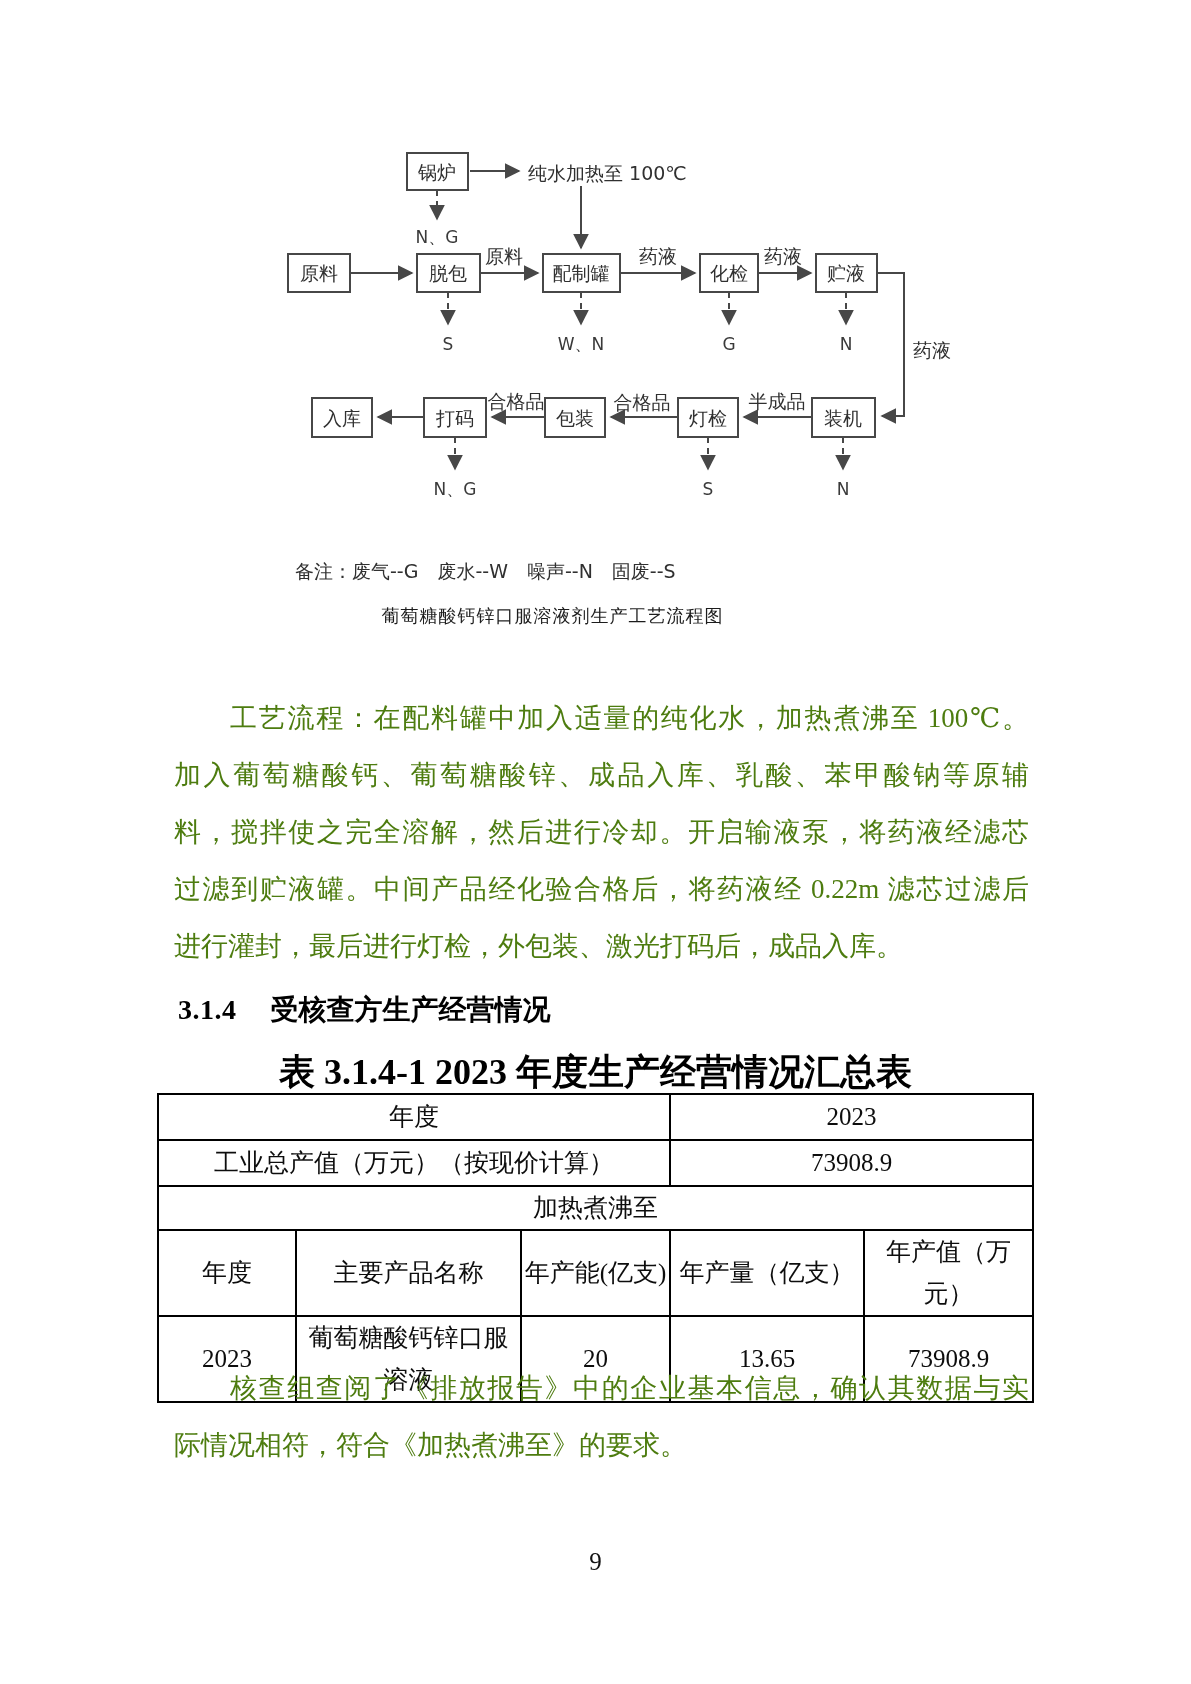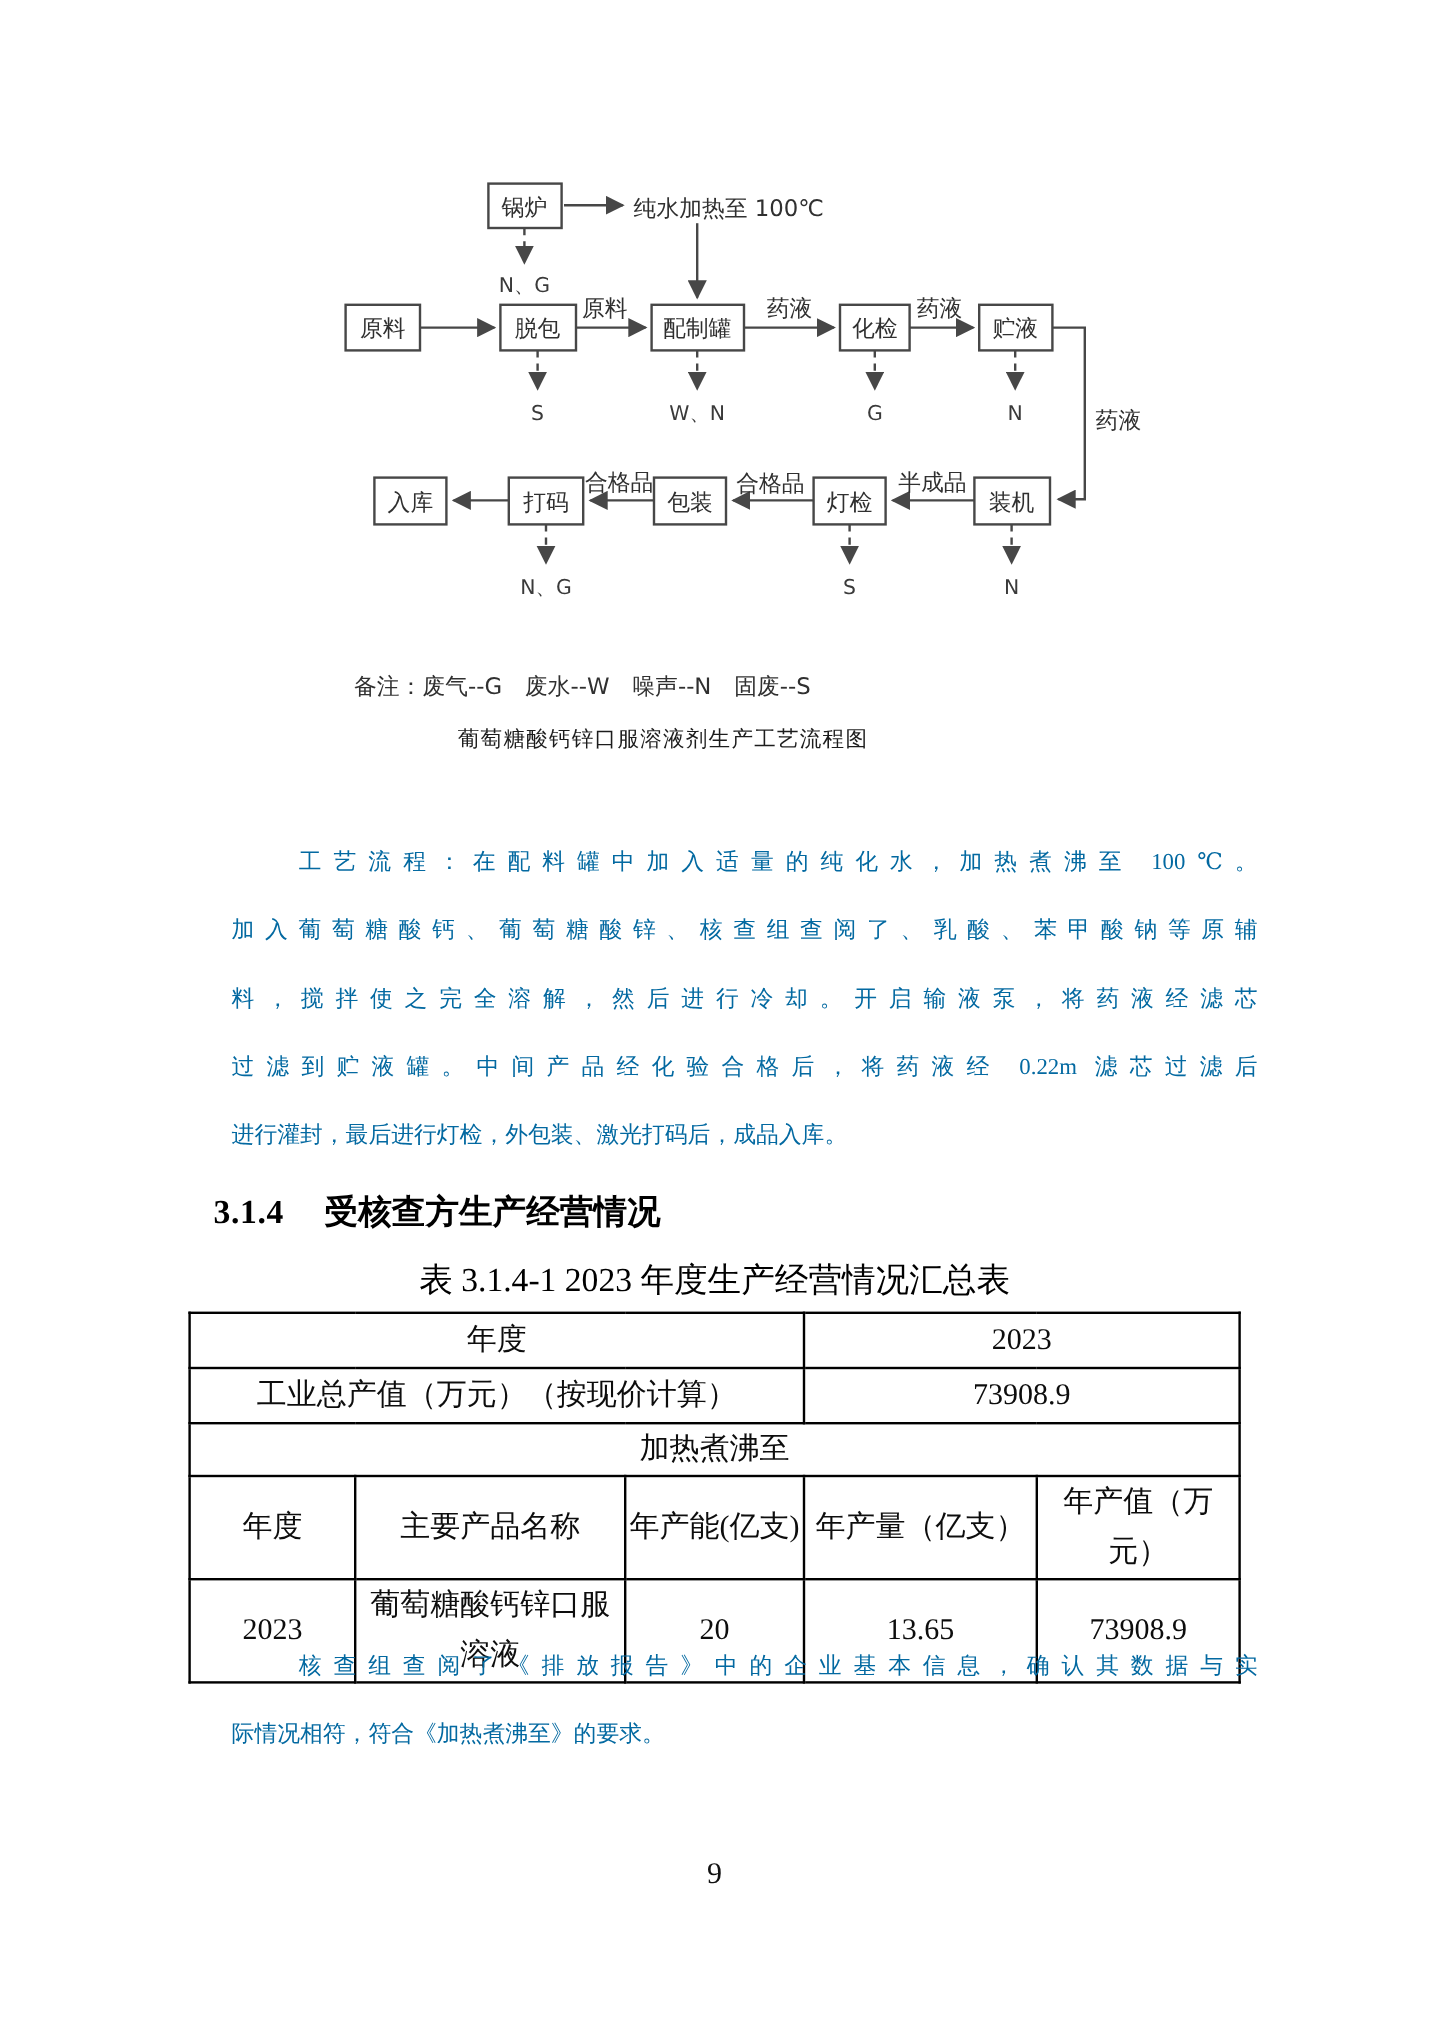--- a/index.html
+++ b/index.html
@@ -17,35 +17,35 @@
            fill:#303030;font-size:19px;}
   .fc-small{font-family:"DejaVu Sans","Liberation Sans",sans-serif;
            fill:#3a3a3a;font-size:17px;}
   .mid{text-anchor:middle;}
   .flow-caption{
     left:0;top:604px;width:1105px;text-align:center;
     font-size:18px;letter-spacing:1px;color:#1c1c1c;
   }
   
   .bodyline{
-    left:193px;width:855px;font-size:19px;line-height:31px;color:#0369a1;
+    left:174px;width:855px;font-size:27px;line-height:31px;color:#4d7c0f;
     text-align:justify;text-align-last:justify;word-break:keep-all;white-space:nowrap;
   }
   .bodyline.just{white-space:normal;}
   .bodyline.plain{text-align:left;text-align-last:left;}
   .indent{padding-left:56px;width:799px;}
   .heading{
     left:178px;top:991px;font-size:28px;font-weight:bold;color:#000;
     white-space:nowrap;
   }
   .heading .num{letter-spacing:0.5px;}
   .heading .ttl{margin-left:34px;}
   .table-caption{
     left:0;top:1048px;width:1191px;text-align:center;
-    font-size:28px;font-weight:normal;color:#000;
+    font-size:36px;font-weight:bold;color:#000;
   }
   
   #main-table{
     left:157px;top:1093px;border-collapse:collapse;table-layout:fixed;
     width:875px;font-size:25px;color:#0d0d0d;
   }
   #main-table td{
     border:2px solid #000;text-align:center;vertical-align:middle;
     padding:0 0;line-height:42px;overflow:hidden;
   }
@@ -156,21 +156,21 @@
   <text class="fc-small mid" x="455" y="495">N、G</text>
   <text class="fc-small mid" x="708" y="495">S</text>
   <text class="fc-small mid" x="843" y="495">N</text>
 
   <text class="fc-text" x="295" y="578">备注：废气--G　废水--W　噪声--N　固废--S</text>
 </svg>
 
 <div class="abs flow-caption">葡萄糖酸钙锌口服溶液剂生产工艺流程图</div>
 
 <div class="abs bodyline just indent" style="top:703px">工艺流程：在配料罐中加入适量的纯化水，加热煮沸至 100℃。</div>
-<div class="abs bodyline just" style="top:760px">加入葡萄糖酸钙、葡萄糖酸锌、核查组查阅了、乳酸、苯甲酸钠等原辅</div>
+<div class="abs bodyline just" style="top:760px">加入葡萄糖酸钙、葡萄糖酸锌、成品入库、乳酸、苯甲酸钠等原辅</div>
 <div class="abs bodyline just" style="top:817px">料，搅拌使之完全溶解，然后进行冷却。开启输液泵，将药液经滤芯</div>
 <div class="abs bodyline just" style="top:874px">过滤到贮液罐。中间产品经化验合格后，将药液经 0.22m 滤芯过滤后</div>
 <div class="abs bodyline plain" style="top:931px">进行灌封，最后进行灯检，外包装、激光打码后，成品入库。</div>
 
 <div class="abs heading">
   <span class="num">3.1.4</span><span class="ttl">受核查方生产经营情况</span>
 </div>
 
 <div class="abs table-caption">表 3.1.4-1 2023 年度生产经营情况汇总表</div>
 

